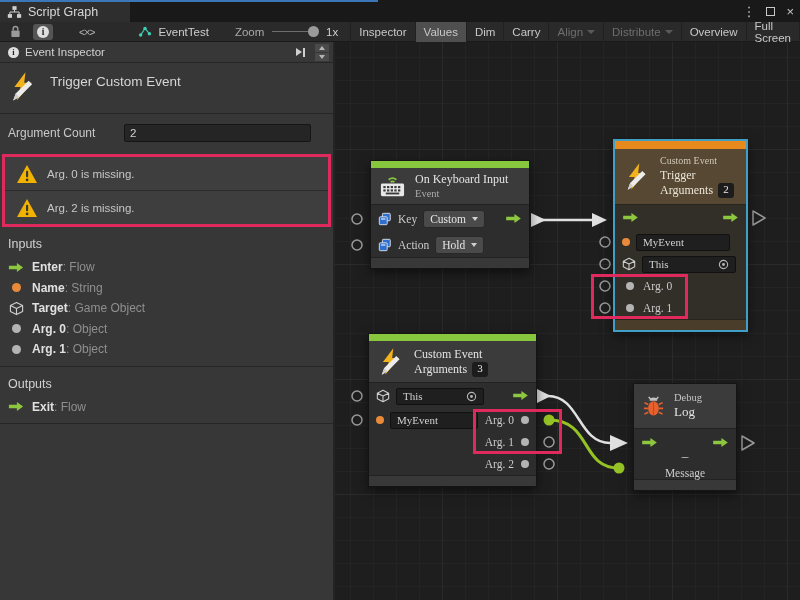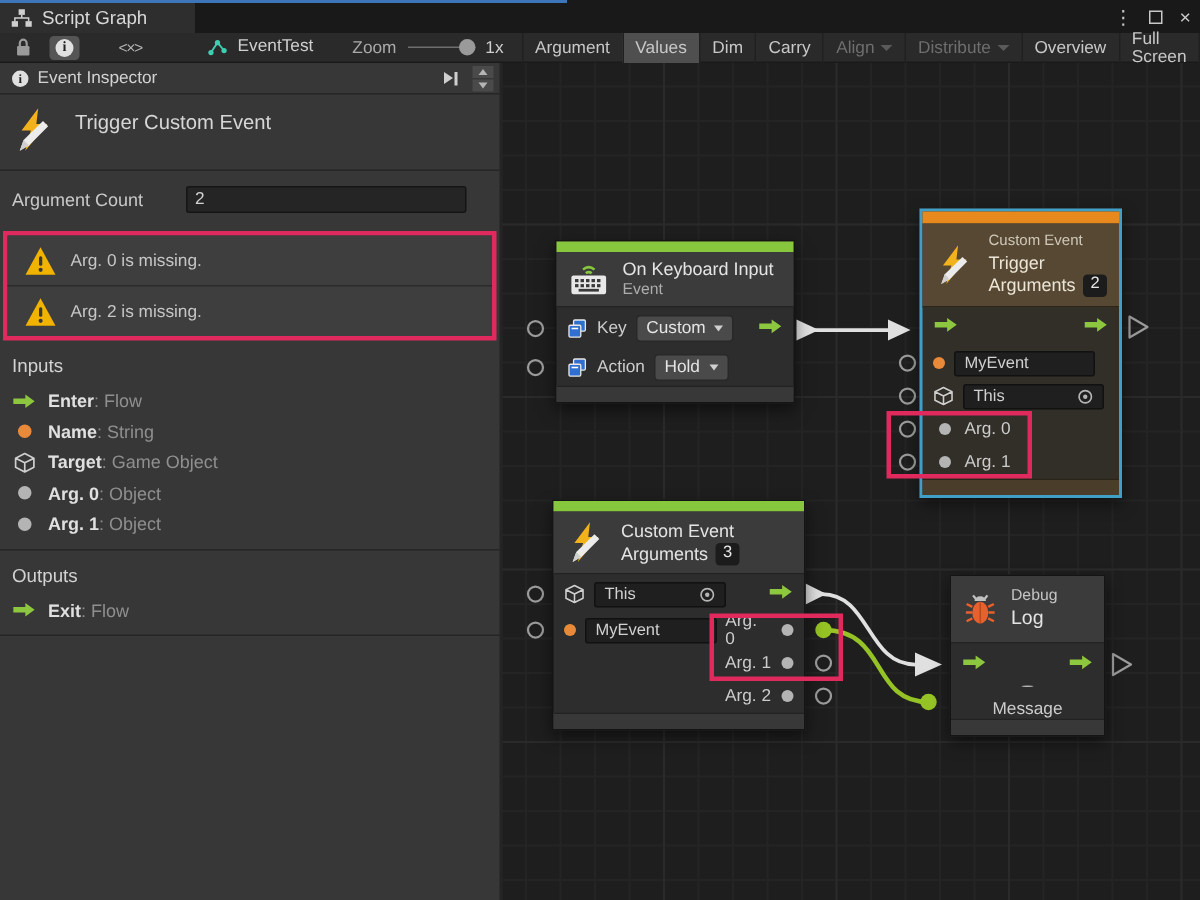--- a/index.html
+++ b/index.html
@@ -70,21 +70,21 @@
   .dot.sm{width:8px;height:8px;}
   
   #canvas{position:absolute;left:335px;top:42px;width:465px;height:558px;background:#1e1e1e;
     background-image:
       linear-gradient(#2a2a2a 1px,transparent 1px),linear-gradient(90deg,#2a2a2a 1px,transparent 1px),
       linear-gradient(#242424 1px,transparent 1px),linear-gradient(90deg,#242424 1px,transparent 1px);
     background-size:115px 115px,115px 115px,23px 23px,23px 23px;
     background-position:-8px -8px,-8px -8px,-8px -8px,-8px -8px;overflow:hidden;}
   #wires{position:absolute;left:0;top:0;pointer-events:none;}
   .node{position:absolute;background:#2d2d2d;border:1px solid #141414;font-size:11.5px;
-        box-shadow:0 4px 10px rgba(0,0,0,.5);box-sizing:border-box;}
+        box-shadow:0 4px 10px rgba(0,0,0,.5);box-sizing:border-box;font-family:Liberation Serif, serif;}
   .node-topbar{height:7px;}
   .node-header{display:flex;align-items:center;gap:9px;background:#3b3b3b;border-bottom:1px solid #222;
                padding:0 8px;box-sizing:border-box;}
   .node-footer{background:#383838;border-top:1px solid #222;height:10px;}
   .nh-titles{display:flex;flex-direction:column;line-height:1.25;}
   .nh-title{font-size:12px;color:#e4e4e4;}
   .nh-sub{font-size:10.5px;color:#adadad;}
   .nh-cat{font-size:10px;color:#cfc8b8;}
   .args-line{display:flex;align-items:center;gap:5px;}
   .badge{background:#1c1c1c;border-radius:3px;min-width:10px;height:15px;padding:0 3px;
@@ -133,37 +133,37 @@
         <rect x="1.5" y="6" width="9" height="7" rx="1" fill="#9a9a9a"></rect>
         <path d="M3.5 6 V4 a2.5 2.5 0 0 1 5 0 V6" stroke="#9a9a9a" stroke-width="1.6" fill="none"></path>
       </svg>
     </div>
     <div class="tbtn on" style="margin-left:8px;width:24px;">
       <span class="info-circle">i</span>
     </div>
     <div class="tbtn" style="margin-left:22px;">
       <span class="code-glyph">&lt;×&gt;</span>
     </div>
-    <div style="display:flex;align-items:flex-start;gap:6px;margin-left:40px;">
+    <div style="display:flex;align-items:center;gap:6px;margin-left:40px;">
       <svg width="14" height="13" viewBox="0 0 16 14">
         <path d="M3 11 L8 3.5 L13 9.5" stroke="#3ecfb2" stroke-width="1.4" fill="none"></path>
         <circle cx="3" cy="11" r="2" fill="#3ecfb2"></circle>
           <circle cx="8" cy="3.5" r="2" fill="#3ecfb2"></circle>
           <circle cx="13" cy="9.5" r="2" fill="#3ecfb2"></circle>
       </svg>
       <span style="color:#cfcfcf;">EventTest</span>
     </div>
     <span style="margin-left:26px;color:#aaa;">Zoom</span>
     <div id="zoom-track" style="margin-left:8px;">
       <div id="zoom-handle"></div>
     </div>
     <span style="margin-left:13px;color:#cfcfcf;">1x</span>
     <div class="tb-group">
       <div class="gbtn">
-          <span>Argument</span>
+          <span>Inspector</span>
         </div>
       <div class="gbtn active">
           <span>Values</span>
         </div>
       <div class="gbtn">
           <span>Dim</span>
         </div>
       <div class="gbtn">
           <span>Carry</span>
         </div>

